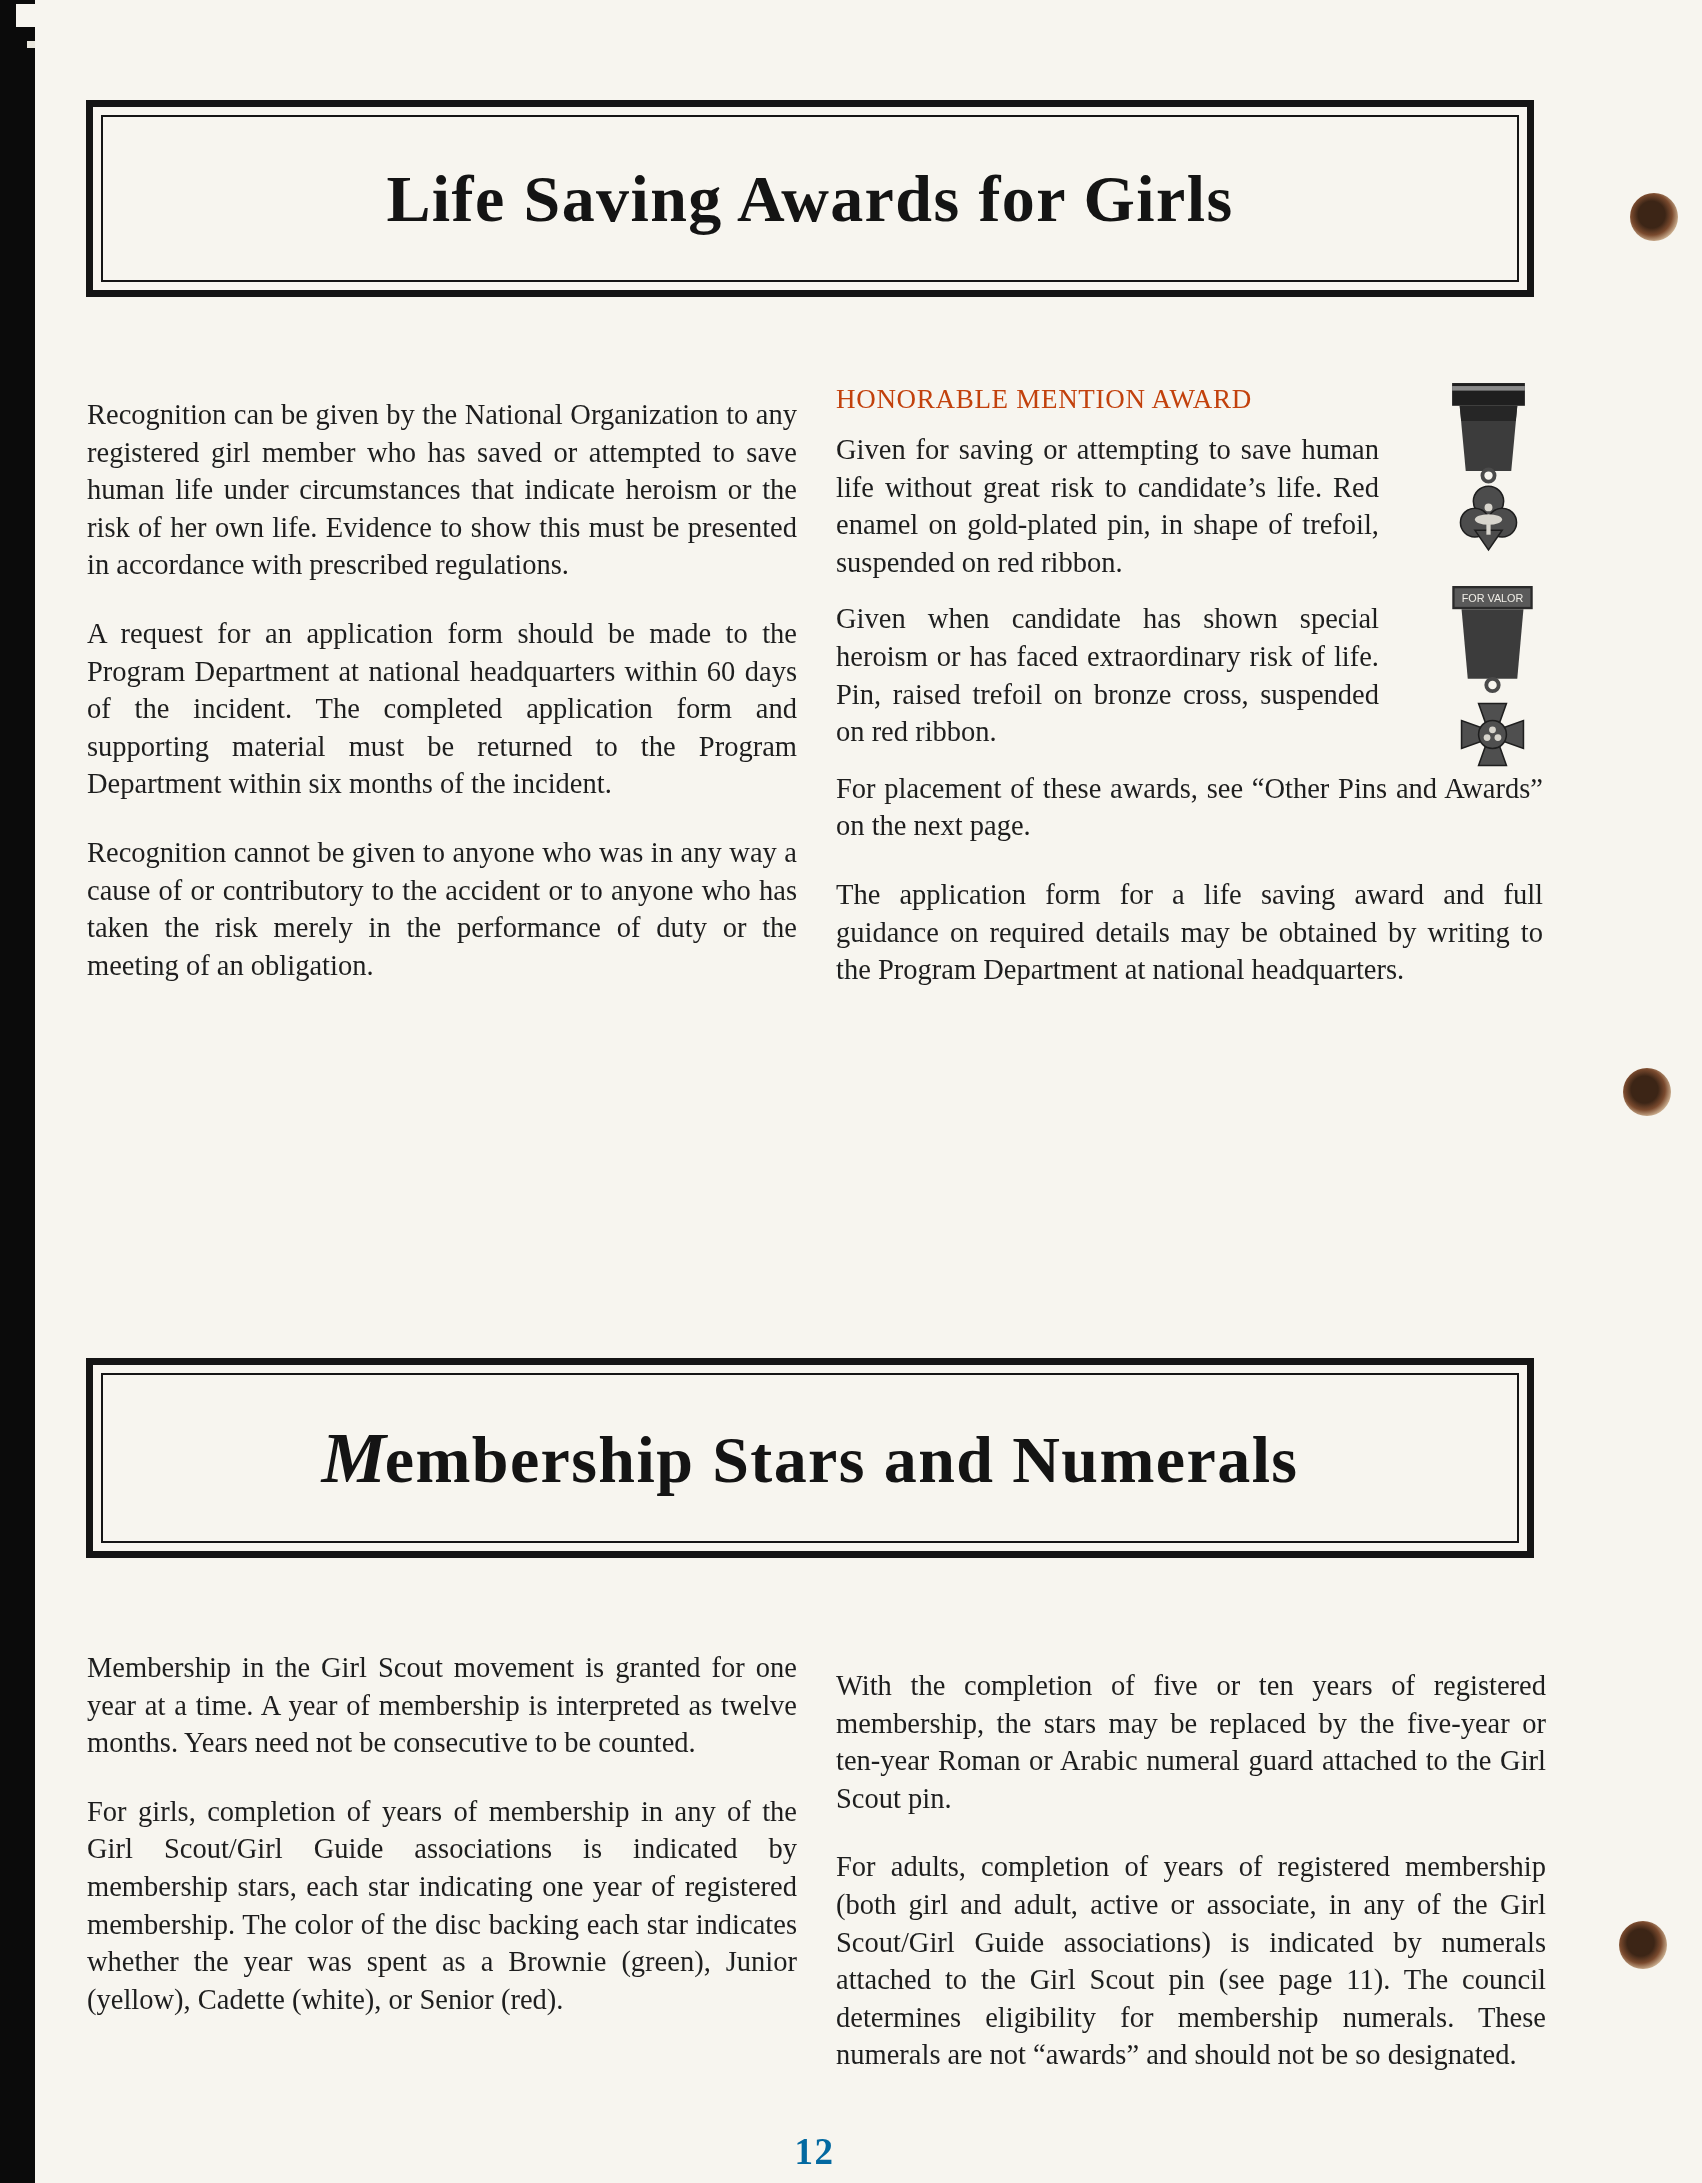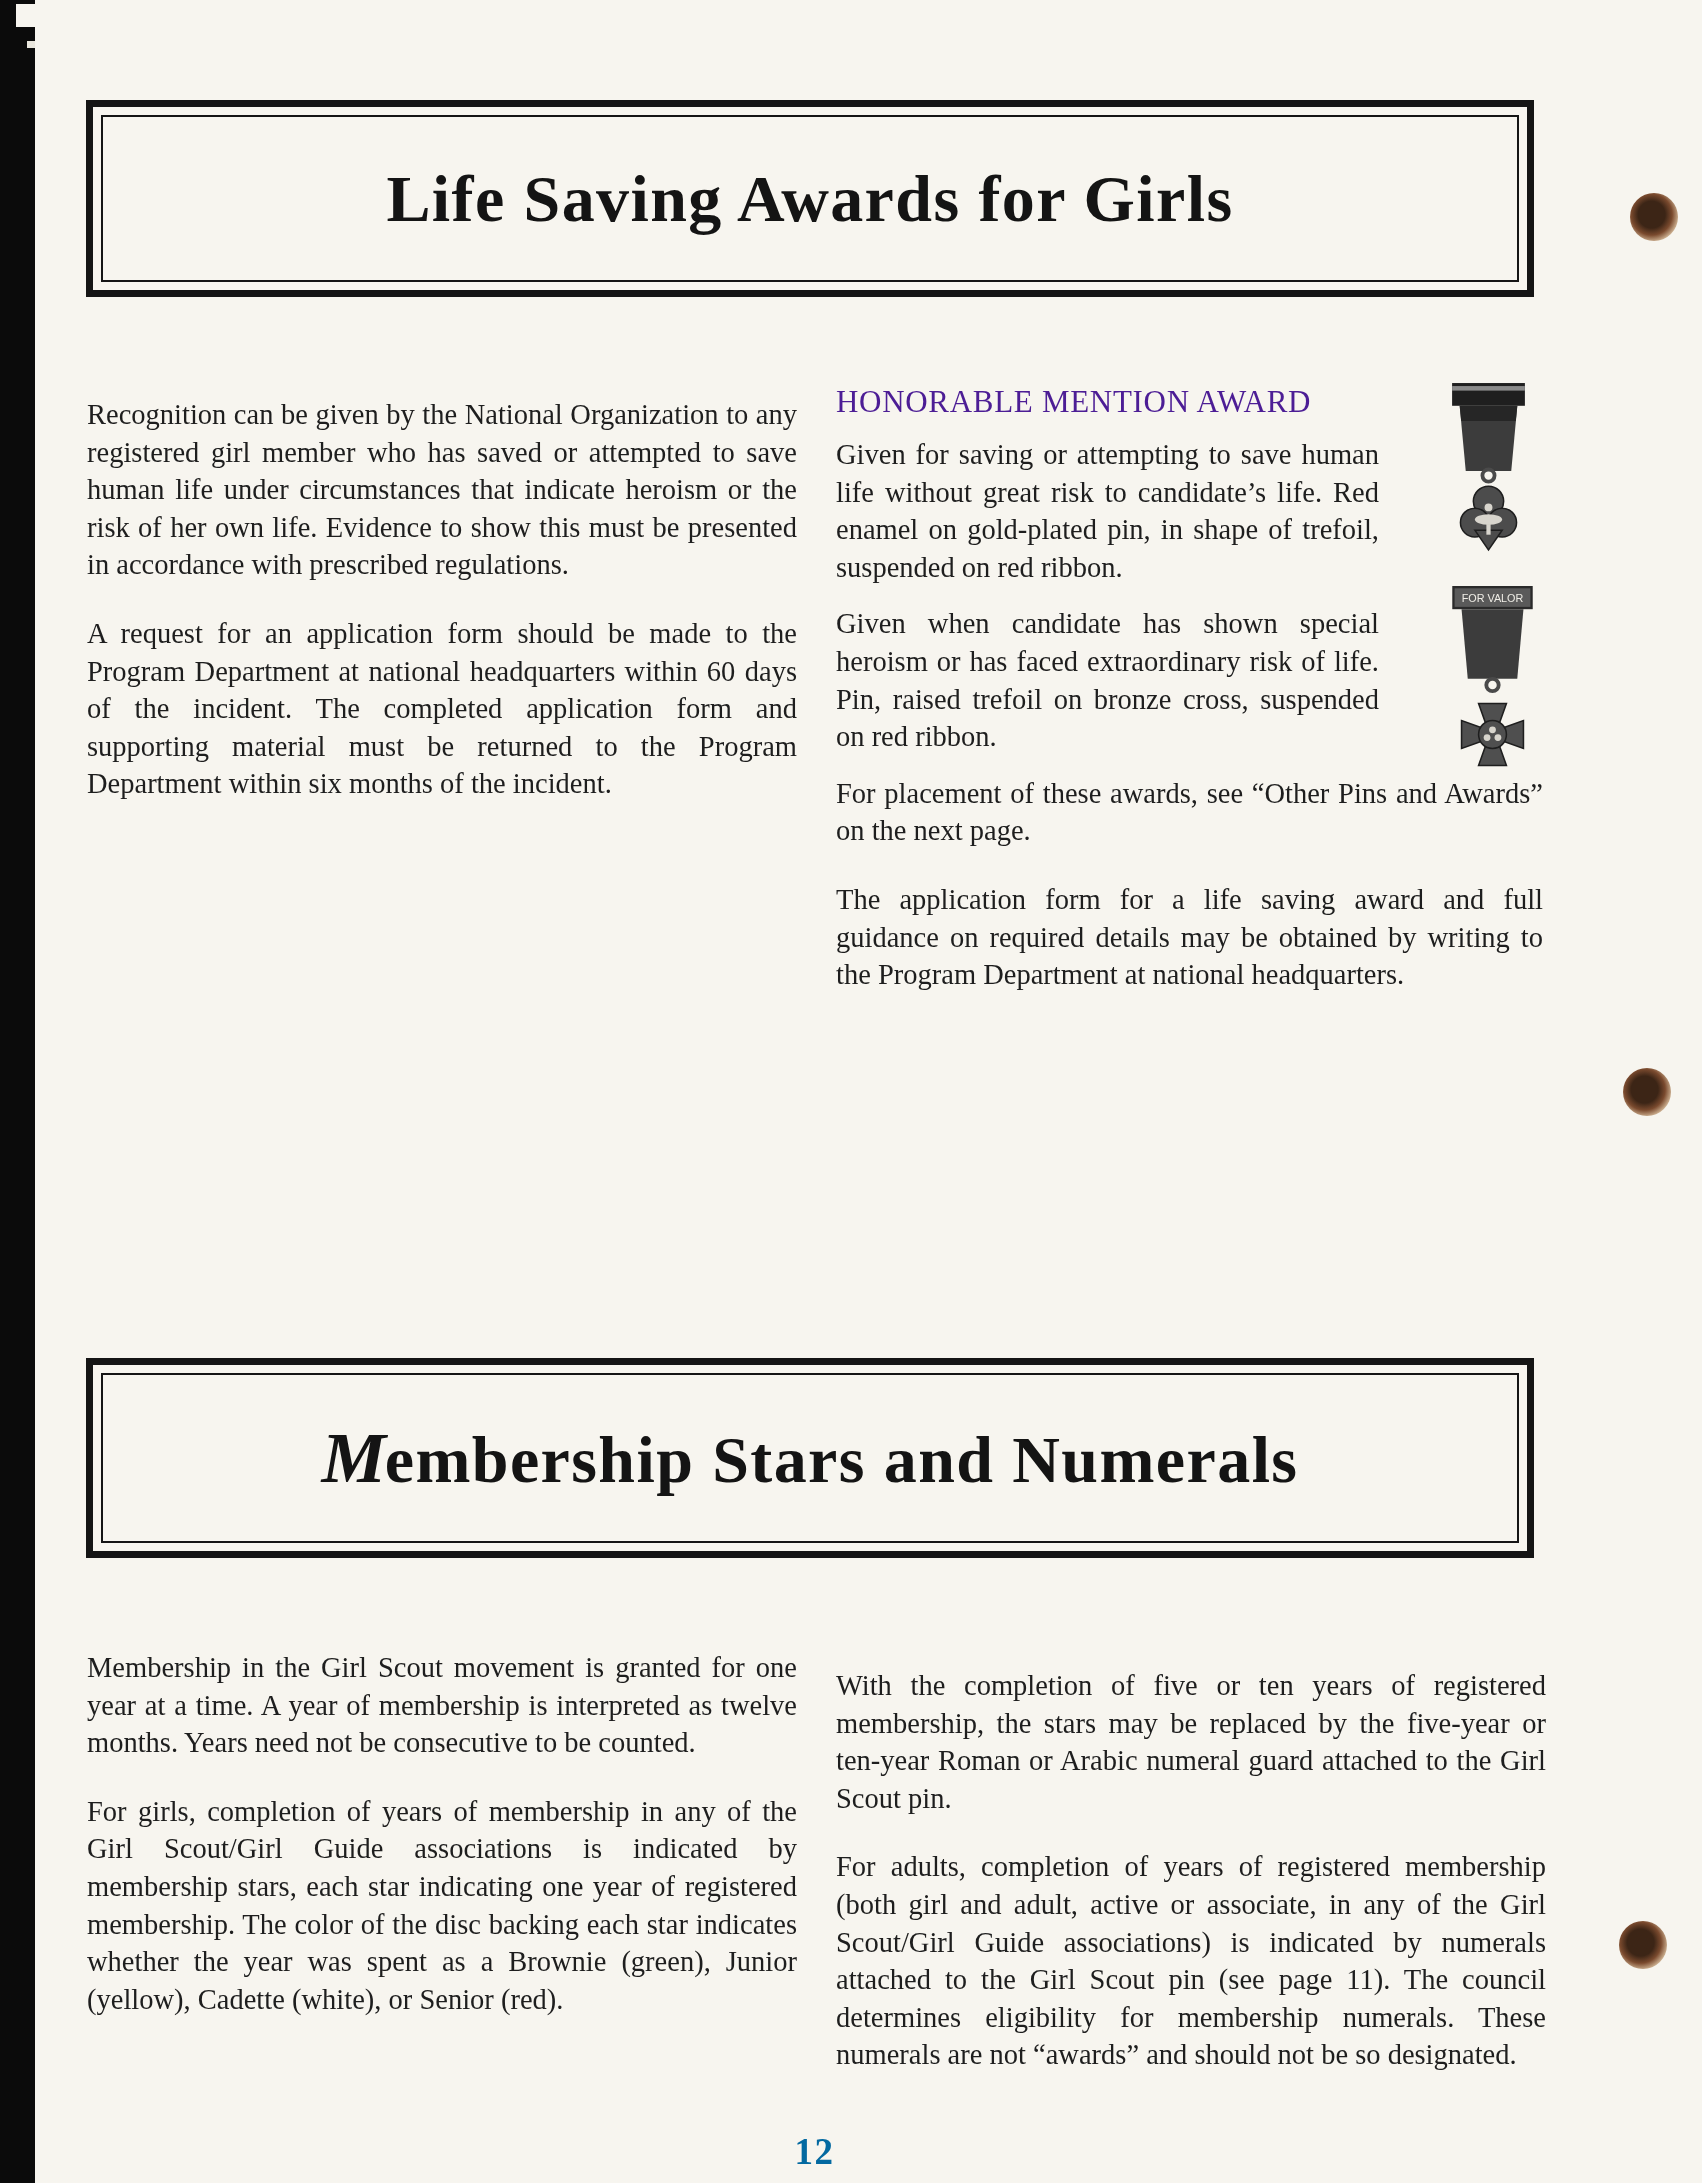--- a/index.html
+++ b/index.html
@@ -58,21 +58,21 @@
     color:#1e1e1e;
   }
   .s1-left  { left:87px;  top:380px;  width:710px; }
   .s1-right { left:836px; top:384px;  width:707px; }
   .s2-left  { left:87px;  top:1633px; width:710px; }
   .s2-right { left:836px; top:1651px; width:710px; }
 
   .award-block { margin-bottom:9.5px; }
   .award-block h3 {
     margin:0 0 9.5px 0;
-    font-size:31px; font-weight:400; letter-spacing:0.7px; color:#4c1d95;
+    font-size:27px; font-weight:400; letter-spacing:0.7px; color:#c2410c;
   }
   .award-block p { width:543px; margin-bottom:19px; }
 
   
   .medal { position:absolute; }
   .medal1 { left:1439px; top:380px;  width:99px; height:182px; }
   .medal2 { left:1443px; top:581px;  width:99px; height:208px; }
   .medal svg { width:100%; height:100%; display:block; }
 
   .page-number {
@@ -97,20 +97,21 @@
 
   <div class="title-box box1">
     <div class="title-inner">
       <h1 class="section-title">Life Saving Awards for Girls</h1>
     </div>
   </div>
 
   <div class="col s1-left">
     <p>Recognition can be given by the National Organization to any registered girl member who has saved or attempted to save human life under circumstances that indicate heroism or the risk of her own life. Evidence to show this must be presented in accordance with prescribed regulations.</p>
     <p>A request for an application form should be made to the Program Department at national headquarters within 60 days of the incident. The completed application form and supporting material must be returned to the Program Department within six months of the incident.</p>
+    <p>Recognition cannot be given to anyone who was in any way a cause of or contributory to the accident or to anyone who has taken the risk merely in the performance of duty or the meeting of an obligation.</p>
   </div>
 
   <div class="col s1-right">
     <div class="award-block">
       <h3>HONORABLE MENTION AWARD</h3>
       <p>Given for saving or attempting to save human life without great risk to candidate’s life. Red enamel on gold-plated pin, in shape of trefoil, suspended on red ribbon.</p>
     </div>
     <div class="award-block">
       <p>Given when candidate has shown special heroism or has faced extraordinary risk of life. Pin, raised trefoil on bronze cross, suspended on red ribbon.</p>
     </div>

